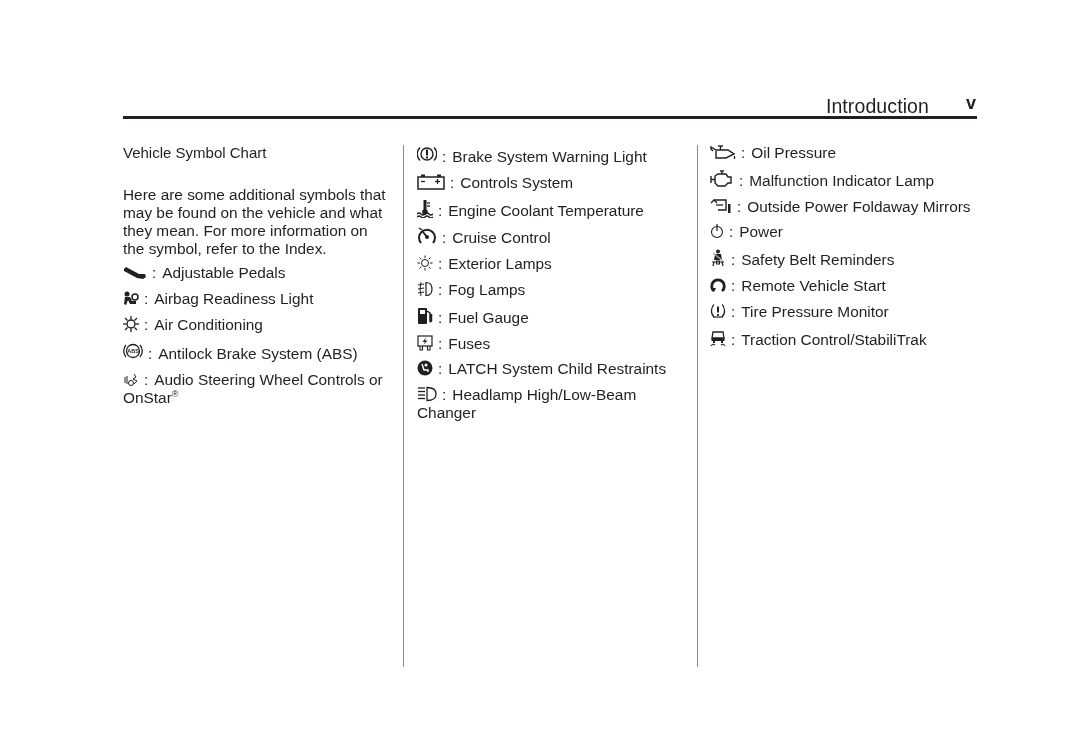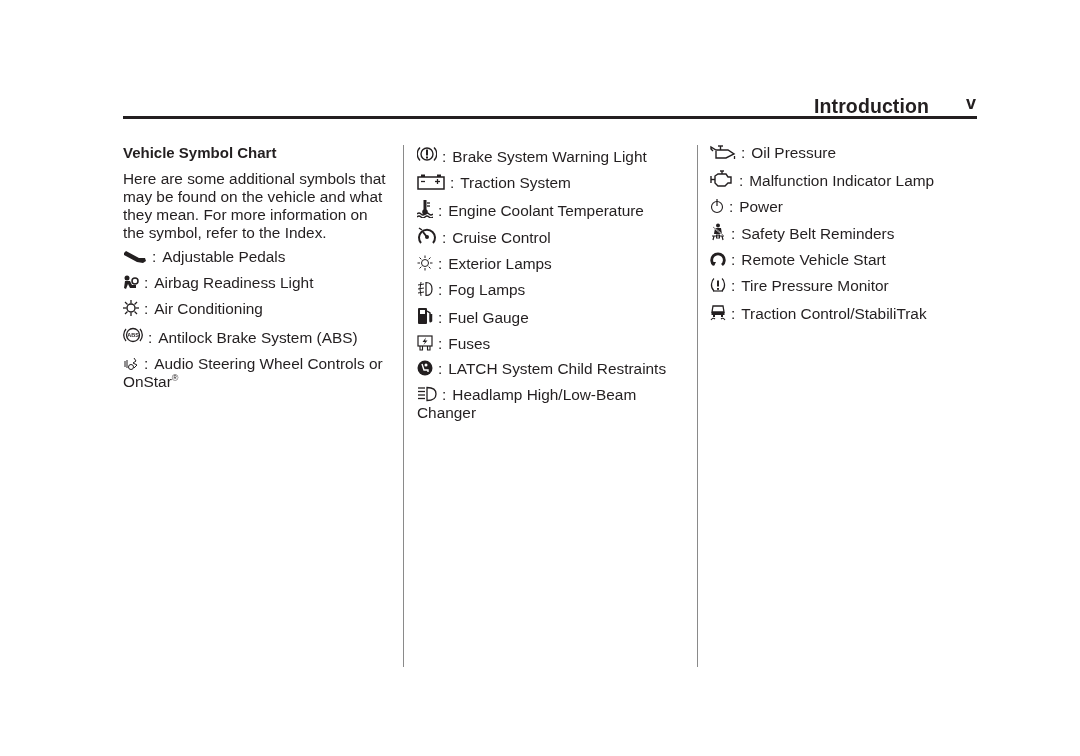--- a/index.html
+++ b/index.html
@@ -1,27 +1,27 @@
 <!DOCTYPE html>
 <html><head>
 <meta charset="utf-8">
 <style>
   html, body { margin: 0; padding: 0; background: #ffffff; }
   body { width: 1080px; height: 756px; position: relative; overflow: hidden;
          font-family: "Liberation Sans", sans-serif; color: #231f20; }
   .page-header { position: absolute; left: 123px; top: 88px; width: 854px; height: 28px; }
-  .header-title { position: absolute; right: 48px; top: 7px; font-size: 19.5px; font-weight: bold; letter-spacing: 0.1px; margin-left: 40px; }
+  .header-title { position: absolute; right: 48px; top: 7px; font-size: 19.5px; font-weight: normal; letter-spacing: 0.1px; margin-left: 40px; }
   .header-page { position: absolute; right: 1px; top: 5px; font-size: 18px; font-weight: bold; }
   .header-rule { position: absolute; left: 123px; top: 116px; width: 854px; height: 3px; background: #231f20; }
   .col-sep { position: absolute; top: 145px; width: 1px; height: 522px; background: #8a8a8a; }
   .col { position: absolute; top: 144px; font-size: 15.4px; line-height: 18px; }
   .col1 { left: 123px; width: 268px; }
   .col2 { left: 417px; width: 272px; }
   .col3 { left: 710px; width: 268px; }
-  .section-title { font-weight: bold; font-size: 15px; margin: 0 0 8px 0; line-height: 18px; }
+  .section-title { font-weight: normal; font-size: 15px; margin: 0 0 24px 0; line-height: 18px; }
   .intro { margin: 0 0 6px 0; }
   .item { margin: 0 0 7.8px 0; }
   .icon { display: inline-block; vertical-align: -2px; margin-right: 2px; }
   .icon svg { display: block; }
   .colon { margin: 0 6px 0 3px; }
   sup { font-size: 9px; line-height: 0; }
 </style>
 </head>
 <body>
 
@@ -115,21 +115,21 @@
   <div class="item">
     <span class="icon">
       <svg width="28" height="16" viewBox="0 0 28 16">
           <rect x="1" y="3" width="26" height="12" fill="none" stroke="#231f20" stroke-width="1.5"></rect>
           <rect x="4" y="0.5" width="4" height="2.5" fill="#231f20"></rect>
           <rect x="20" y="0.5" width="4" height="2.5" fill="#231f20"></rect>
           <line x1="4" y1="7.5" x2="8" y2="7.5" stroke="#231f20" stroke-width="1.3"></line>
           <line x1="18" y1="7.5" x2="23" y2="7.5" stroke="#231f20" stroke-width="1.3"></line>
           <line x1="20.5" y1="5" x2="20.5" y2="10" stroke="#231f20" stroke-width="1.3"></line>
         </svg>
-    </span><span class="colon">:</span><span>Traction System</span>
+    </span><span class="colon">:</span><span>Controls System</span>
   </div>
 
   <div class="item">
     <span class="icon">
       <svg width="16" height="18" viewBox="0 0 16 18">
           <rect x="6.5" y="0" width="3" height="11" fill="#231f20"></rect>
           <line x1="10" y1="3" x2="13" y2="3" stroke="#231f20" stroke-width="1.3"></line>
           <line x1="10" y1="6" x2="13" y2="6" stroke="#231f20" stroke-width="1.3"></line>
           <circle cx="8" cy="12" r="2.8" fill="#231f20"></circle>
           <path d="M0 14 Q2 12 4 14 T8 14 T12 14 T16 14" fill="none" stroke="#231f20" stroke-width="1.3"></path>
@@ -243,20 +243,30 @@
       <svg width="24" height="18" viewBox="0 0 24 18">
           <path d="M5 6 L8 4 L16 4 L18 7 L21 7 L21 13 L18 13 L15 16 L8 16 L5 13 Z" fill="none" stroke="#231f20" stroke-width="1.4"></path>
           <line x1="10" y1="1" x2="14" y2="1" stroke="#231f20" stroke-width="1.4"></line>
           <line x1="12" y1="1" x2="12" y2="4" stroke="#231f20" stroke-width="1.4"></line>
           <line x1="1" y1="6" x2="1" y2="13" stroke="#231f20" stroke-width="1.4"></line>
           <line x1="1" y1="9.5" x2="5" y2="9.5" stroke="#231f20" stroke-width="1.4"></line>
         </svg>
     </span><span class="colon">:</span><span>Malfunction Indicator Lamp</span>
   </div>
 
+  <div class="item">
+    <span class="icon">
+      <svg width="22" height="16" viewBox="0 0 22 16">
+          <path d="M4 2 L16 2 L16 12 L8 12" fill="none" stroke="#231f20" stroke-width="1.4"></path>
+          <path d="M1 5 L4 2 L7 5" fill="none" stroke="#231f20" stroke-width="1.4"></path>
+          <line x1="6" y1="7" x2="13" y2="7" stroke="#231f20" stroke-width="1.3"></line>
+          <rect x="18" y="6" width="2.5" height="9" fill="#231f20"></rect>
+        </svg>
+    </span><span class="colon">:</span><span>Outside Power Foldaway Mirrors</span>
+  </div>
 
   <div class="item">
     <span class="icon">
       <svg width="14" height="16" viewBox="0 0 14 16">
           <circle cx="7" cy="9" r="5.5" fill="none" stroke="#231f20" stroke-width="1.1"></circle>
           <line x1="7" y1="1" x2="7" y2="8" stroke="#231f20" stroke-width="1.2"></line>
         </svg>
     </span><span class="colon">:</span><span>Power</span>
   </div>
 

